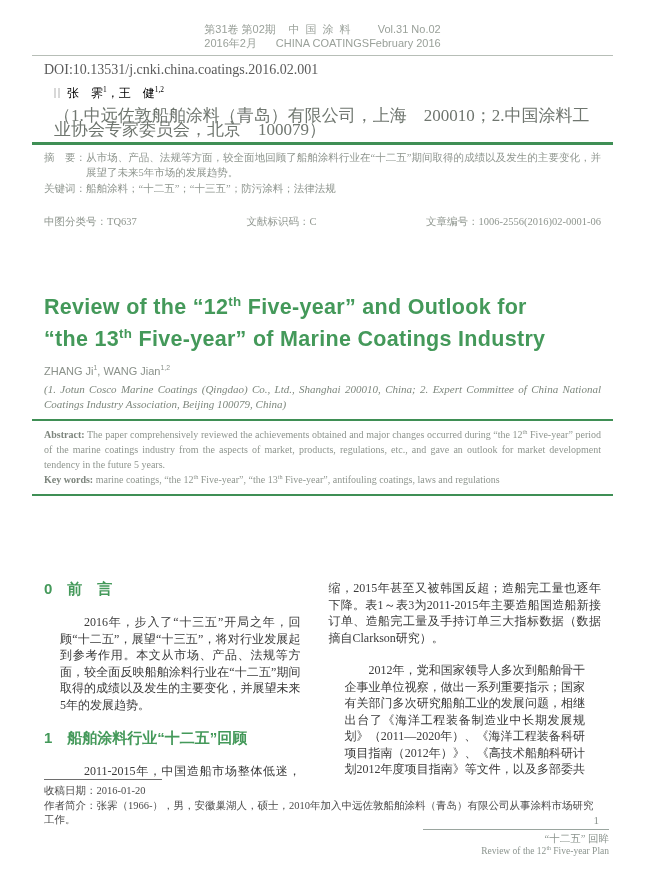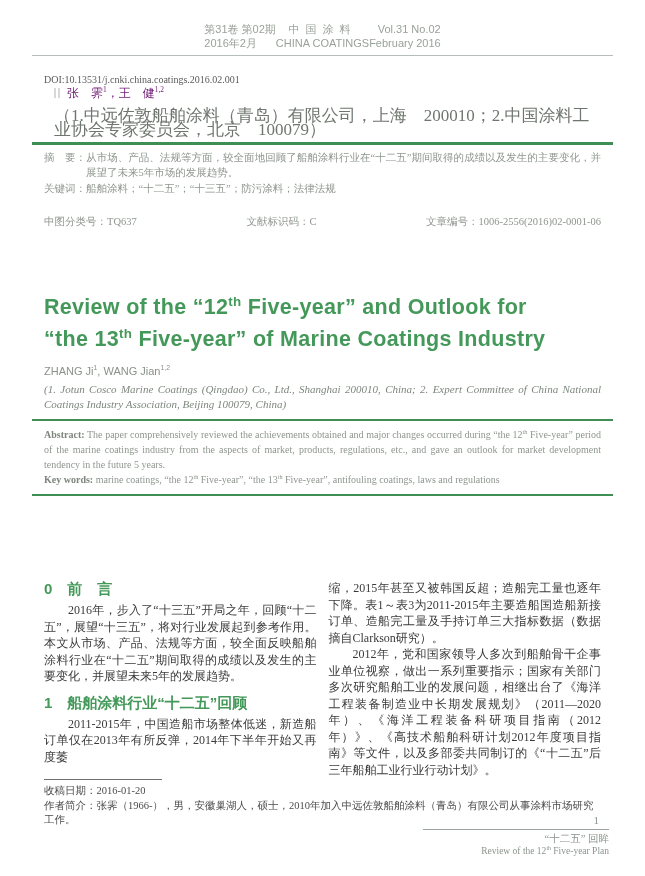--- a/index.html
+++ b/index.html
@@ -29,31 +29,31 @@
     display:flex;justify-content:center;align-items:flex-start;
     margin:0 -12px;padding:0 2px 5px 2px;
     border-bottom:1px solid #b7beb7;
     color:var(--muted);
     font-family:"Liberation Sans", sans-serif;
     font-size:11px;line-height:14px;
   }
   .mh-center{text-align:center;}
   .mh-center .jcn{letter-spacing:6px;}
   .mh-right{text-align:right;}
-  .doi{margin-top:18px;font-size:10px;color:#5a5a5a;font-family:"Liberation Serif", serif;}
+  .doi{margin-top:6px;font-size:14px;color:#5a5a5a;font-family:"Liberation Serif", serif;}
 
   
   .cn-title{
     margin-top:13px;
     color:var(--accent);
     font-family:"Liberation Sans", sans-serif;
     font-weight:bold;
     font-size:29px;line-height:38px;letter-spacing:1px;
   }
-  .cn-authors{font-size:12px;line-height:16px;color:#701a75;padding-left:10px;display:flex;align-items:center;}
+  .cn-authors{margin-top:7px;font-size:12px;line-height:16px;color:#000000;padding-left:10px;display:flex;align-items:center;}
   .artifact{display:inline-block;width:7px;height:10px;margin-right:6px;
     background:linear-gradient(90deg,#d8d8d8 0 2px,transparent 2px 4px,#d8d8d8 4px 6px,transparent 6px);}
   .cn-affil{margin-top:8px;font-size:17px;line-height:14px;color:#6f766f;padding-left:10px;}
   .rule3{height:3px;background:var(--rule);margin:5px -12px 0 -12px;}
   .rule2{height:2px;background:var(--rule);margin:7px -12px 0 -12px;}
 
   .cn-abs{margin-top:6px;color:var(--abstract);font-size:10.5px;line-height:14.5px;}
   .hang{margin:0;padding-left:42px;text-indent:-42px;text-align:justify;}
   .kwline{margin:2px 0 0 0;}
   .classrow{display:flex;justify-content:space-between;margin-top:18px;}
@@ -77,21 +77,21 @@
     position:absolute;top:580px;left:44px;right:44px;height:200px;
     display:flex;gap:12px;overflow:hidden;
     color:var(--body);font-size:12px;line-height:16.5px;text-align:justify;
   }
   .col{flex:1 1 0;}
   .sec-h{color:var(--accent);font-family:"Liberation Sans", sans-serif;font-weight:bold;
     font-size:15px;line-height:18px;margin:0 0 4px 0;}
   .sec-h2{color:var(--accent);font-family:"Liberation Sans", sans-serif;font-weight:bold;
     font-size:12.5px;line-height:15px;margin:5px 0 4px 0;}
   .sec-h1{margin-top:9px;}
-  .para{margin:0;text-indent:2em;}
+  .para{margin:16px;text-indent:2em;}
   .para-cont{margin:0;}
 
   
   .footnotes{position:absolute;left:44px;right:44px;top:779px;font-size:10.5px;line-height:14px;color:#4c4c4c;}
   .fn-rule{width:118px;border-top:1px solid #6e6e6e;margin-bottom:4px;}
   .footnotes p{margin:0 0 1px 0;}
 
   
   .page-footer{position:absolute;right:36px;top:814px;text-align:right;color:var(--footer);}
   .pf-num{font-size:11px;padding-right:10px;}

